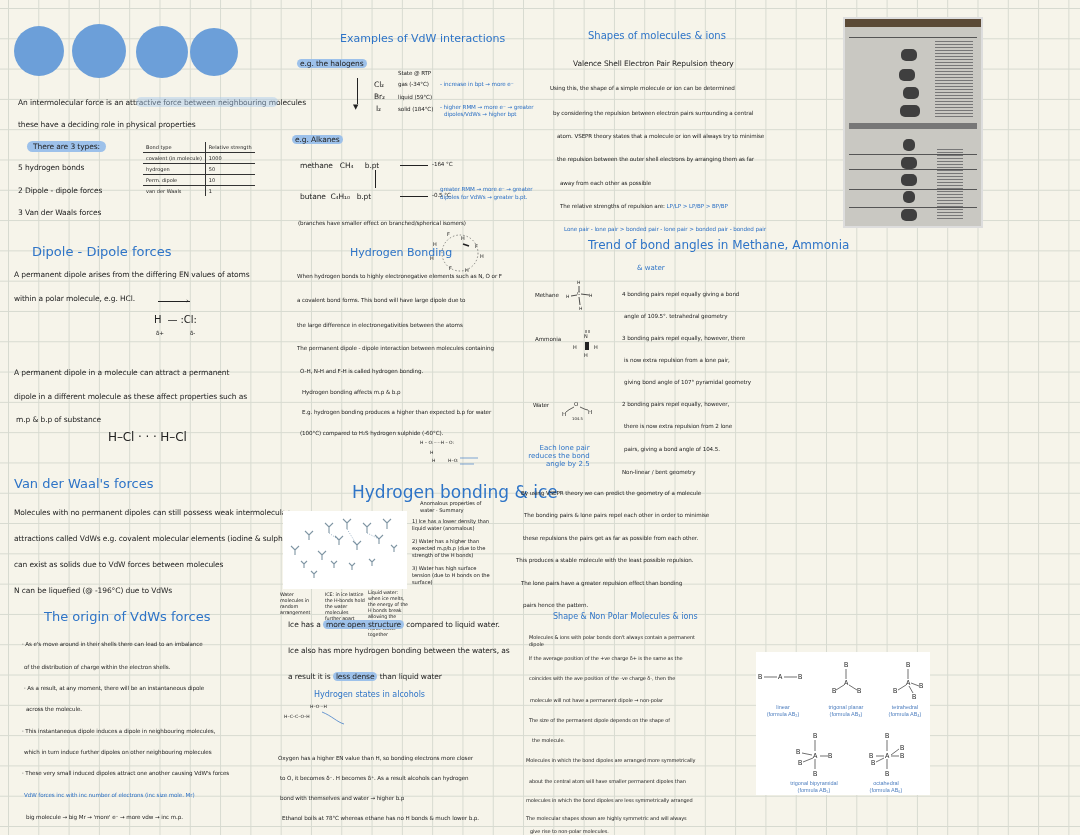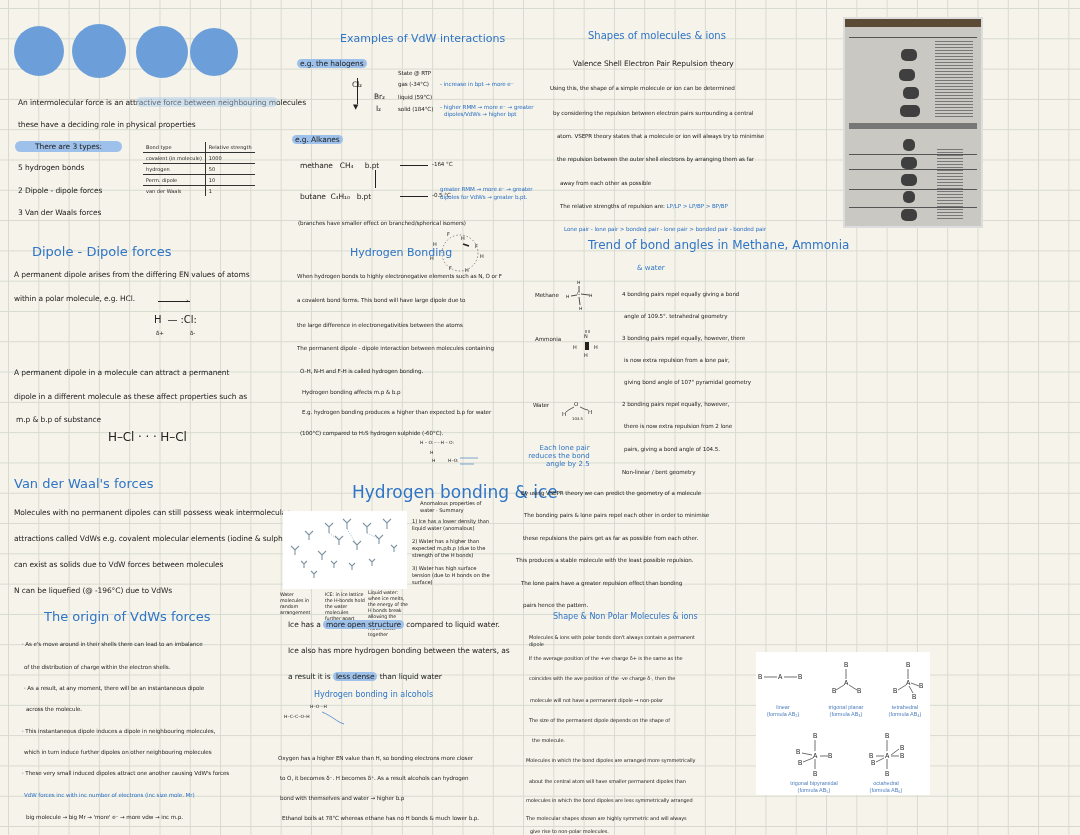--- a/index.html
+++ b/index.html
@@ -44,21 +44,21 @@
   <div class="bubble" style="left:58px;width:54px;height:54px;top:0"></div>
   <div class="bubble" style="left:122px;width:52px;height:52px"></div>
   <div class="bubble" style="left:176px;width:48px;height:48px;top:4px"></div>
 </div>
 
 <div class="abs hand" style="left:18px;top:98px">
   <span>An intermolecular force is an attractive force between neighbouring molecules</span>
 </div>
 <div class="abs" style="left:136px;top:97px;width:142px;height:10px;background:#a9c9ee;opacity:.45;border-radius:5px"></div>
 <div class="abs hand" style="left:18px;top:120px">these have a deciding role in physical properties</div>
-<div class="abs hand hl" style="left:15px;top:141px;padding:1px 20px">There are 3 types:</div>
+<div class="abs hand hl" style="left:27px;top:141px;padding:1px 6px">There are 3 types:</div>
 <div class="abs hand" style="left:18px;top:163px">5  hydrogen bonds</div>
 <div class="abs hand" style="left:18px;top:186px">2  Dipole - dipole forces</div>
 <div class="abs hand" style="left:18px;top:208px">3  Van der Waals forces</div>
 
 <div class="abs" style="left:143px;top:142px">
   <table class="bt">
     <tbody>
         <tr>
           <td>Bond type</td>
           <td class="sep">Relative strength</td>
@@ -112,21 +112,21 @@
 <div class="abs hand tiny" style="left:24px;top:749px">which in turn induce further dipoles on other neighbouring molecules</div>
 <div class="abs hand tiny" style="left:22px;top:770px">· These very small induced dipoles attract one another causing VdW's forces</div>
 <div class="abs hand tiny blue" style="left:24px;top:792px">VdW forces inc with inc number of electrons (inc size mole. Mr)</div>
 <div class="abs hand tiny" style="left:26px;top:814px">big molecule → big Mr → 'more' e⁻ → more vdw → inc m.p.</div>
 
 <div class="abs head" style="left:340px;top:32px;font-size:11px">Examples of VdW interactions</div>
 <div class="abs hand hl" style="left:297px;top:59px">e.g. the halogens</div>
 <div class="abs hand tiny" style="left:398px;top:70px">State @ RTP</div>
 <div class="arrow-down" style="left:357px;top:78px;height:26px"></div>
 <div class="abs hand" style="left:353px;top:103px;font-size:7px">▼</div>
-<div class="abs hand" style="left:352px;top:80px">Cl₂</div>
+<div class="abs hand" style="left:374px;top:80px">Cl₂</div>
 <div class="abs hand tiny" style="left:398px;top:81px">gas (-34°C)</div>
 <div class="abs hand" style="left:374px;top:92px">Br₂</div>
 <div class="abs hand tiny" style="left:398px;top:94px">liquid (59°C)</div>
 <div class="abs hand" style="left:376px;top:104px">I₂</div>
 <div class="abs hand tiny" style="left:398px;top:106px">solid (184°C)</div>
 <div class="abs hand tiny blue" style="left:440px;top:81px">- increase in bpt → more e⁻</div>
 <div class="abs hand tiny blue" style="left:440px;top:104px">- higher RMM → more e⁻ → greater</div>
 <div class="abs hand tiny blue" style="left:444px;top:111px">dipoles/VdWs → higher bpt</div>
 
 <div class="abs hand hl" style="left:292px;top:135px">e.g. Alkanes</div>
@@ -207,21 +207,21 @@
 <div class="abs hand tiny" style="left:280px;top:592px;font-size:4.8px;line-height:6px;white-space:normal;width:38px">Water molecules in random arrangement</div>
 <div class="abs hand tiny" style="left:325px;top:592px;font-size:4.8px;line-height:6px;white-space:normal;width:40px">ICE: in ice lattice the H-bonds hold the water molecules further apart</div>
 <div class="abs hand tiny" style="left:368px;top:590px;font-size:4.8px;line-height:6px;white-space:normal;width:42px">Liquid water: when ice melts, the energy of the H bonds break allowing the molecules to move closer together</div>
 <div class="abs hand tiny" style="left:420px;top:500px;font-size:5.2px;line-height:7px;white-space:normal;width:70px">Anomalous properties of water - Summary</div>
 <div class="abs hand tiny" style="left:412px;top:518px;font-size:5.2px;line-height:7px;white-space:normal;width:80px">1) Ice has a lower density than liquid water (anomalous)</div>
 <div class="abs hand tiny" style="left:412px;top:538px;font-size:5.2px;line-height:7px;white-space:normal;width:80px">2) Water has a higher than expected m.p/b.p (due to the strength of the H bonds)</div>
 <div class="abs hand tiny" style="left:412px;top:565px;font-size:5.2px;line-height:7px;white-space:normal;width:80px">3) Water has high surface tension (due to H bonds on the surface)</div>
 <div class="abs hand" style="left:288px;top:620px">Ice has a <span class="hl">more open structure</span> compared to liquid water.</div>
 <div class="abs hand" style="left:288px;top:646px">Ice also has more hydrogen bonding between the waters, as</div>
 <div class="abs hand" style="left:288px;top:672px">a result it is <span class="hl">less dense</span> than liquid water</div>
-<div class="abs head" style="left:314px;top:690px;font-size:8px">Hydrogen bonding in alcohols</div>
+<div class="abs head" style="left:314px;top:690px;font-size:8px">Hydrogen states in alcohols</div>
 <svg class="abs" style="left:282px;top:700px" width="80" height="30">
   <g font-family="DejaVu Sans" font-size="4.5" fill="#222">
     <text x="2" y="18">H–C–C–O–H</text>
       <text x="28" y="8">H–O···H</text>
   </g>
   <path d="M40 12 C50 16, 55 22, 62 24" stroke="#2b6fc4" stroke-width="0.7" fill="none"></path>
 </svg>
 <div class="abs hand tiny" style="left:278px;top:755px">Oxygen has a higher EN value than H, so bonding electrons more closer</div>
 <div class="abs hand tiny" style="left:280px;top:775px">to O, it becomes δ⁻. H becomes δ⁺. As a result alcohols can hydrogen</div>
 <div class="abs hand tiny" style="left:280px;top:795px">bond with themselves and water → higher b.p</div>

